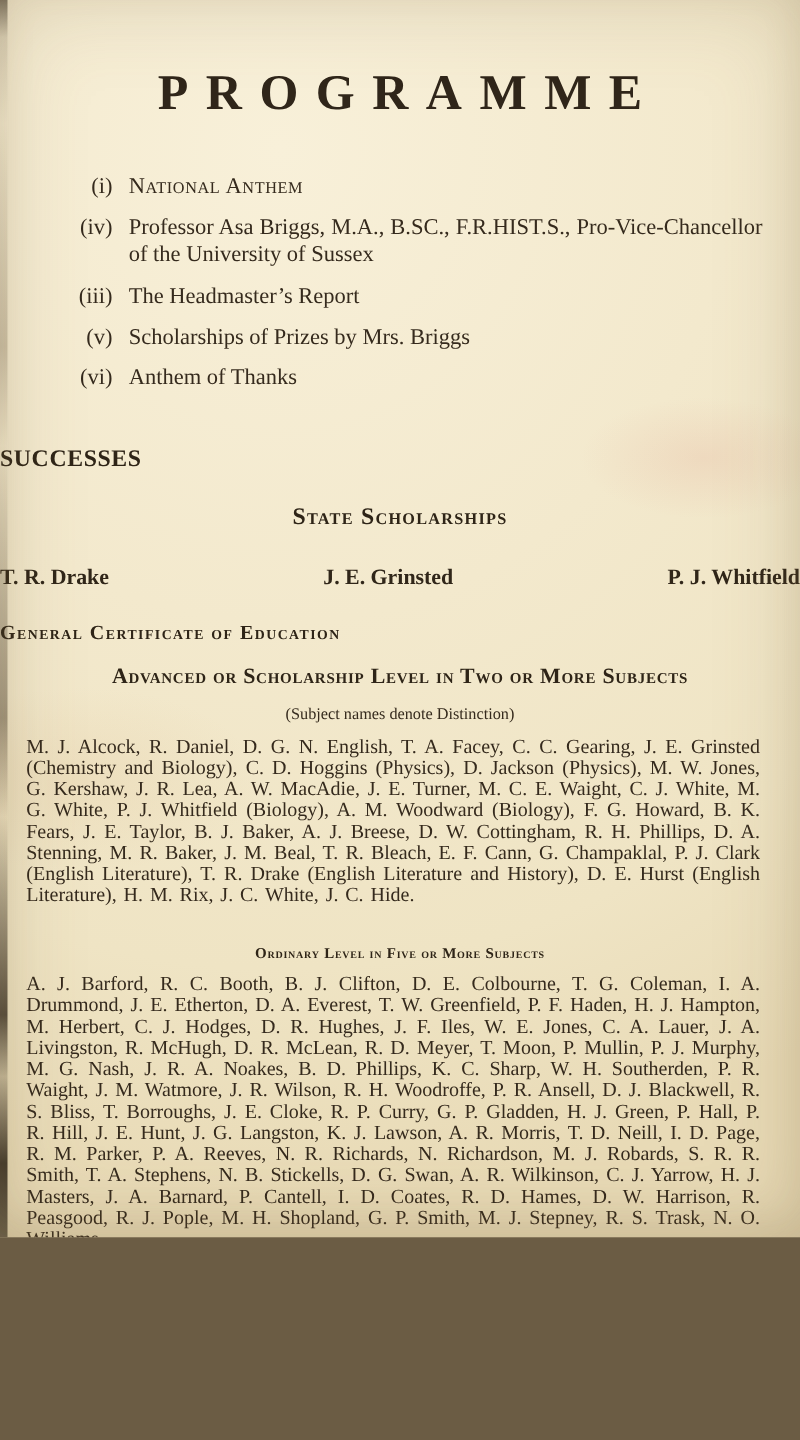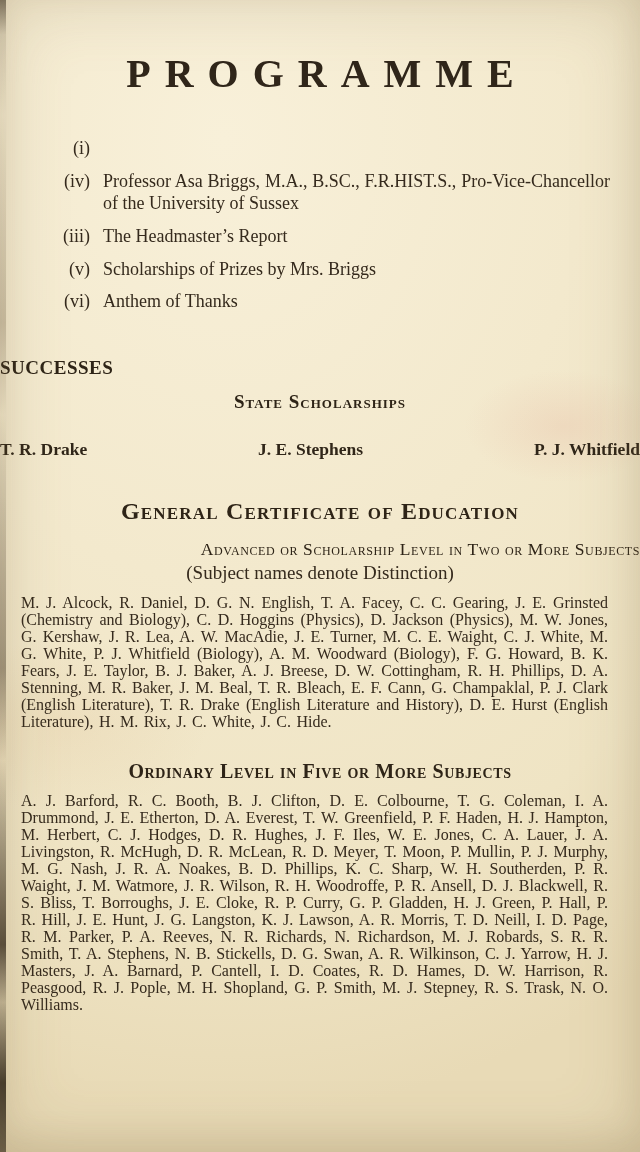--- a/index.html
+++ b/index.html
@@ -1,20 +1,20 @@
 <!DOCTYPE html>
 <html><head>
 <meta charset="utf-8">
 <style>
   * { margin: 0; padding: 0; box-sizing: border-box; }
   html, body { background: #6b5c44; }
   .page {
     position: relative;
     width: 640px;
-    height: 1152px;
+    height: 990px;
     overflow: hidden;
     margin: 0 auto;
     color: #352a1d;
     font-family: "Liberation Serif", "DejaVu Serif", serif;
     background:
       radial-gradient(22% 7% at 88% 37%, rgba(222,158,138,0.20), rgba(222,158,138,0) 70%),
       radial-gradient(30% 10% at 10% 63%, rgba(210,170,120,0.14), rgba(210,170,120,0) 75%),
       radial-gradient(125% 85% at 35% 12%, #f8f0d9 0%, #f3e9cd 45%, #efe4c4 78%, #e8dab6 100%);
   }
   .vignette {
@@ -43,61 +43,62 @@
   .prog-list { margin: 40px 30px 0 42px; }
   .prog-item { display: flex; margin-bottom: 10px; font-size: 18px; line-height: 1.26; }
   .prog-num { flex: 0 0 48px; text-align: right; }
   .prog-text { flex: 1; margin-left: 13px; text-align: justify; }
   .sc { font-variant: small-caps; letter-spacing: 0.5px; }
   .h-successes {
     margin-top: 44px; text-align: left;
     font-weight: 700; font-size: 19px; letter-spacing: 0.5px; color: #2e2417;
   }
   .h-statesch {
-    margin-top: 12px; text-align: center;
+    margin-top: 24px; text-align: center;
     font-variant: small-caps; font-weight: 600; font-size: 19px; letter-spacing: 1px; color: #2e2417;
   }
   .names-row {
     margin-top: 26px; display: flex; justify-content: space-between; gap: 32px;
     font-size: 17.5px; font-weight: 700; color: #302619;
   }
   .h-gce {
-    margin-top: 38px; text-align: center;
-    font-variant: small-caps; font-weight: 600; font-size: 24px; letter-spacing: 1.2px; color: #2e2417;
+    margin-top: 26px; text-align: left;
+    font-variant: small-caps; font-weight: 600; font-size: 16px; letter-spacing: 1.2px; color: #2e2417;
   }
   .h-adv {
-    margin-top: 14px; text-align: right;
-    font-variant: small-caps; font-weight: 400; font-size: 17.5px; letter-spacing: 0.6px; color: #2e2417;
+    margin-top: 14px; text-align: center;
+    font-variant: small-caps; font-weight: 700; font-size: 17.5px; letter-spacing: 0.6px; color: #2e2417;
   }
-  .note { margin-top: 2px; text-align: center; font-size: 19px; }
+  .note { margin-top: 12px; text-align: center; font-size: 13px; }
   .para {
     margin: 10px 32px 0 21px;
     text-align: justify;
     font-size: 16px;
     line-height: 17px;
     word-spacing: 1.5px;
     color: #352a1d;
   }
   .h-ord {
     margin-top: 30px; text-align: center;
-    font-variant: small-caps; font-weight: 600; font-size: 20px; letter-spacing: 0.6px; color: #2e2417;
+    font-variant: small-caps; font-weight: 600; font-size: 12px; letter-spacing: 0.6px; color: #2e2417;
   }
   .para2 { margin-top: 9px; }
 </style>
 </head>
 <body>
 
 <div class="page">
   <div class="edge-left"></div>
 
   <div class="title">PROGRAMME</div>
 
   <div class="prog-list">
     <div class="prog-item">
       <span class="prog-num">(i)</span>
+      <span class="prog-text sc">National Anthem</span>
     </div>
     <div class="prog-item">
       <span class="prog-num">(iv)</span>
       <span class="prog-text">Professor Asa Briggs, M.A., B.SC., F.R.HIST.S., Pro-Vice-Chancellor of the University of Sussex</span>
     </div>
     <div class="prog-item">
       <span class="prog-num">(iii)</span>
       <span class="prog-text">The Headmaster’s Report</span>
     </div>
     <div class="prog-item">
@@ -109,21 +110,21 @@
       <span class="prog-text">Anthem of Thanks</span>
     </div>
   </div>
 
   <div class="h-successes">SUCCESSES</div>
 
   <div class="h-statesch">State Scholarships</div>
 
   <div class="names-row">
     <span>T. R. Drake</span>
-    <span>J. E. Stephens</span>
+    <span>J. E. Grinsted</span>
     <span>P. J. Whitfield</span>
   </div>
 
   <div class="h-gce">General Certificate of Education</div>
 
   <div class="h-adv">Advanced or Scholarship Level in Two or More Subjects</div>
   <div class="note">(Subject names denote Distinction)</div>
 
   <div class="para">M. J. Alcock, R. Daniel, D. G. N. English, T. A. Facey, C. C. Gearing, J. E. Grinsted (Chemistry and Biology), C. D. Hoggins (Physics), D. Jackson (Physics), M. W. Jones, G. Kershaw, J. R. Lea, A. W. MacAdie, J. E. Turner, M. C. E. Waight, C. J. White, M. G. White, P. J. Whitfield (Biology), A. M. Woodward (Biology), F. G. Howard, B. K. Fears, J. E. Taylor, B. J. Baker, A. J. Breese, D. W. Cottingham, R. H. Phillips, D. A. Stenning, M. R. Baker, J. M. Beal, T. R. Bleach, E. F. Cann, G. Champaklal, P. J. Clark (English Literature), T. R. Drake (English Literature and History), D. E. Hurst (English Literature), H. M. Rix, J. C. White, J. C. Hide.</div>
 

